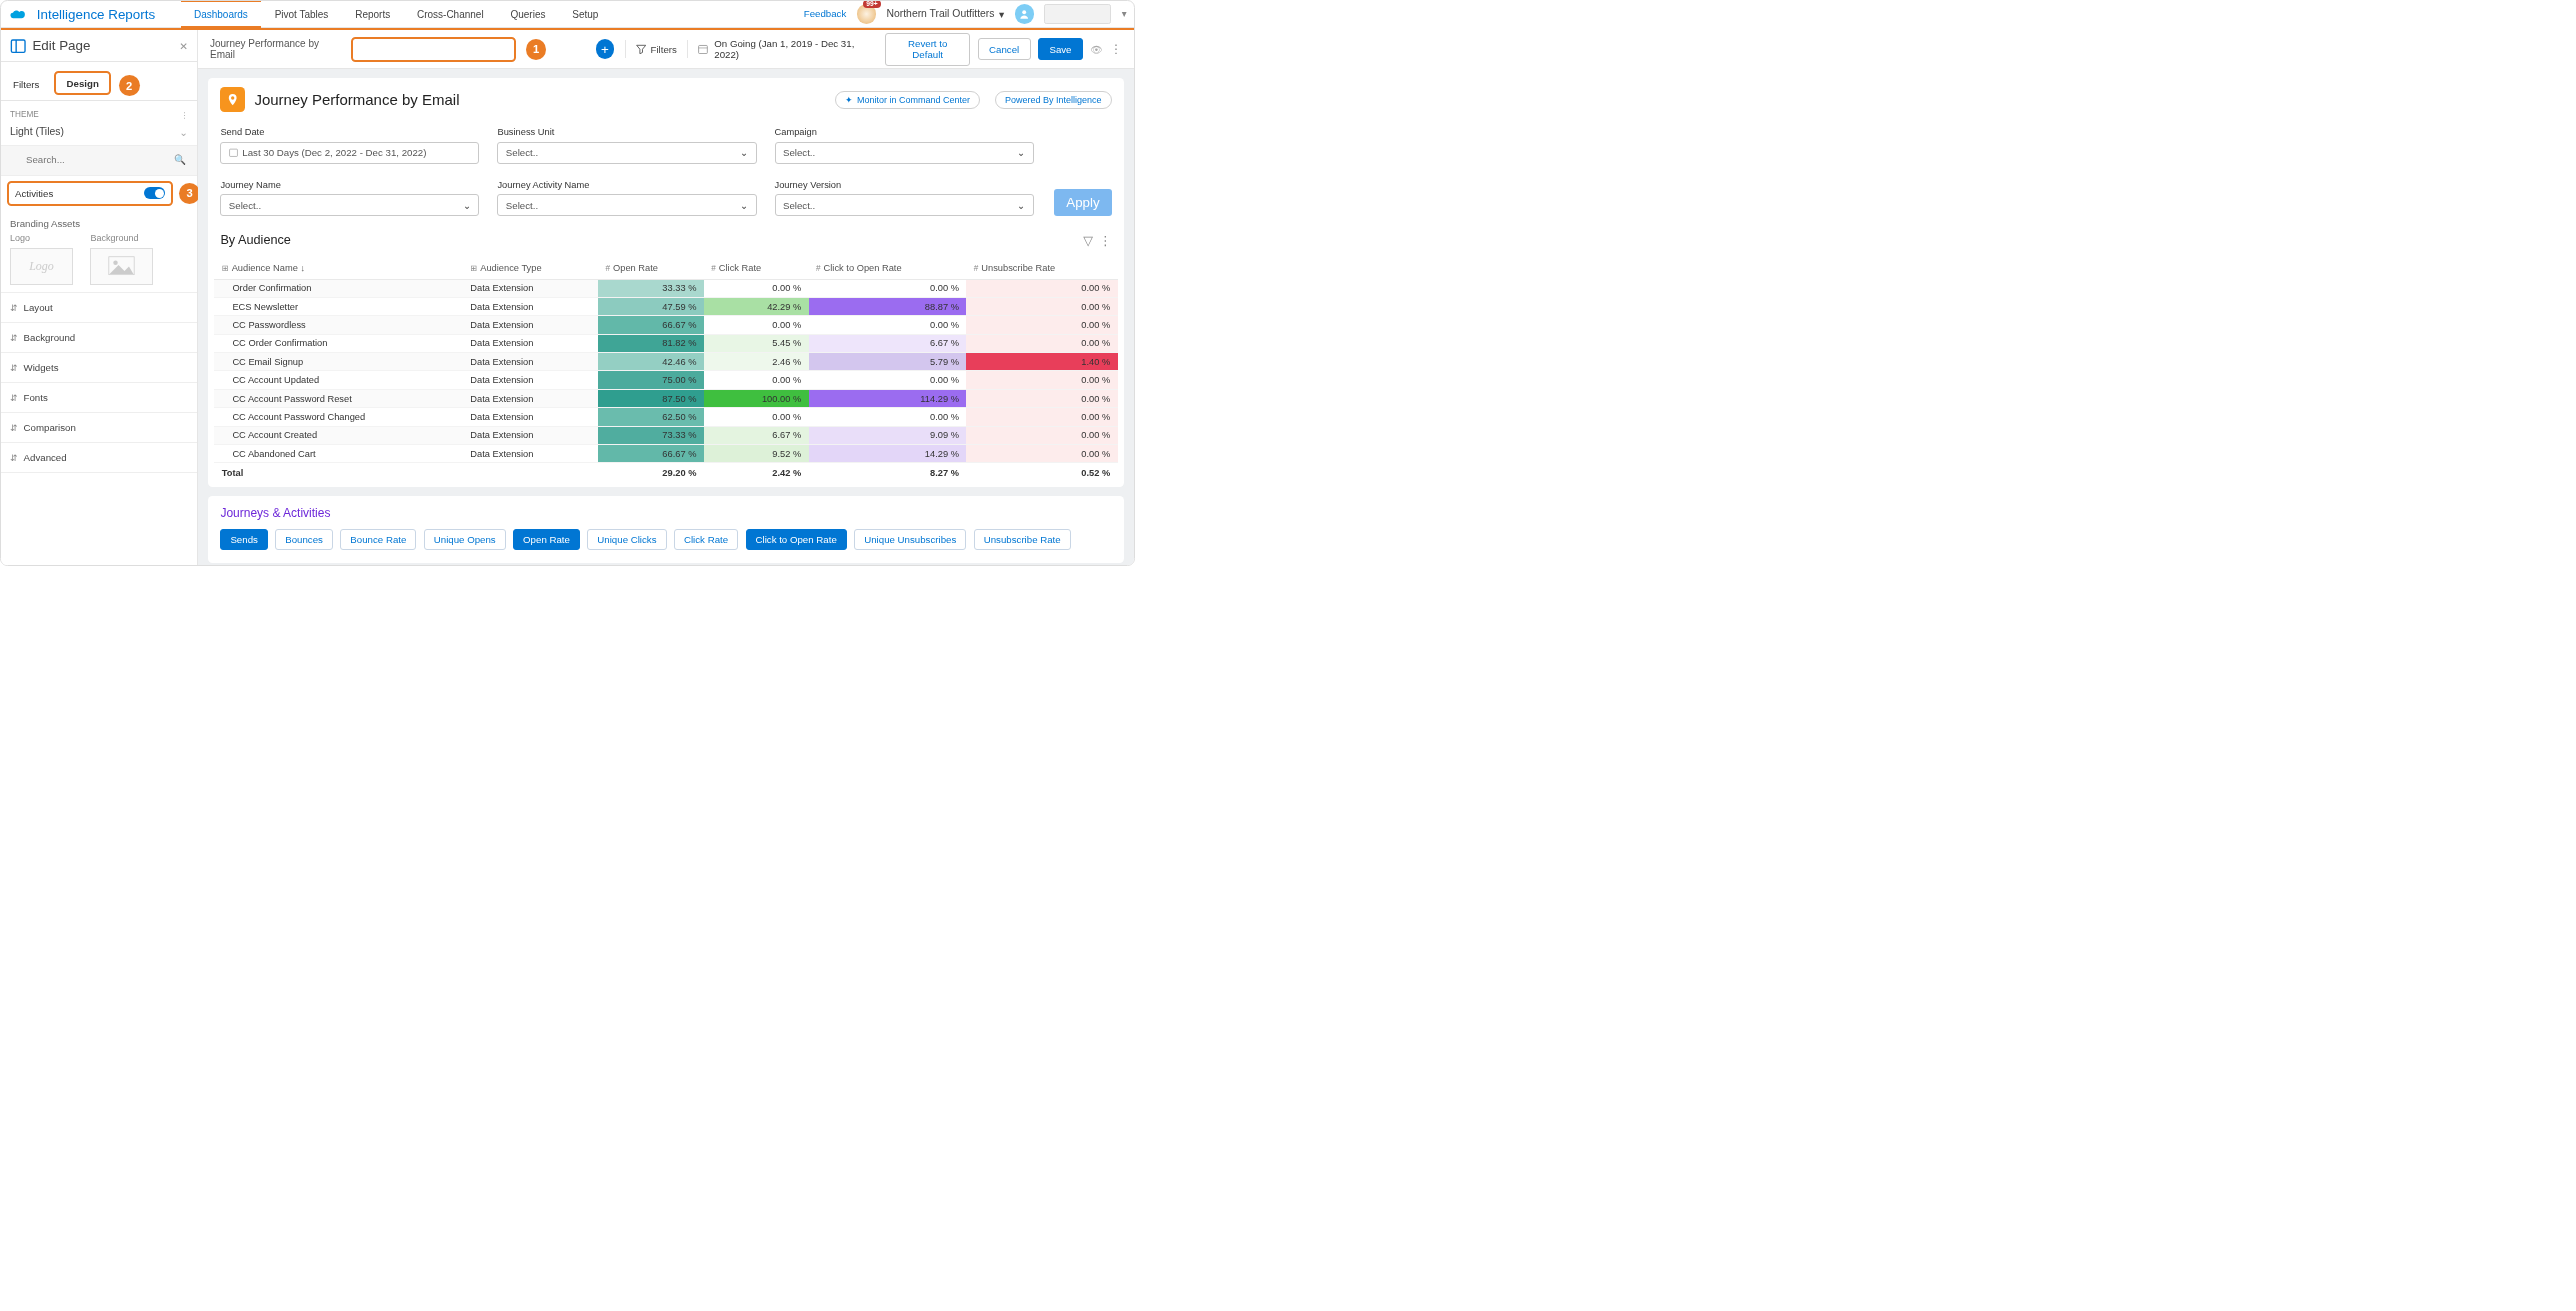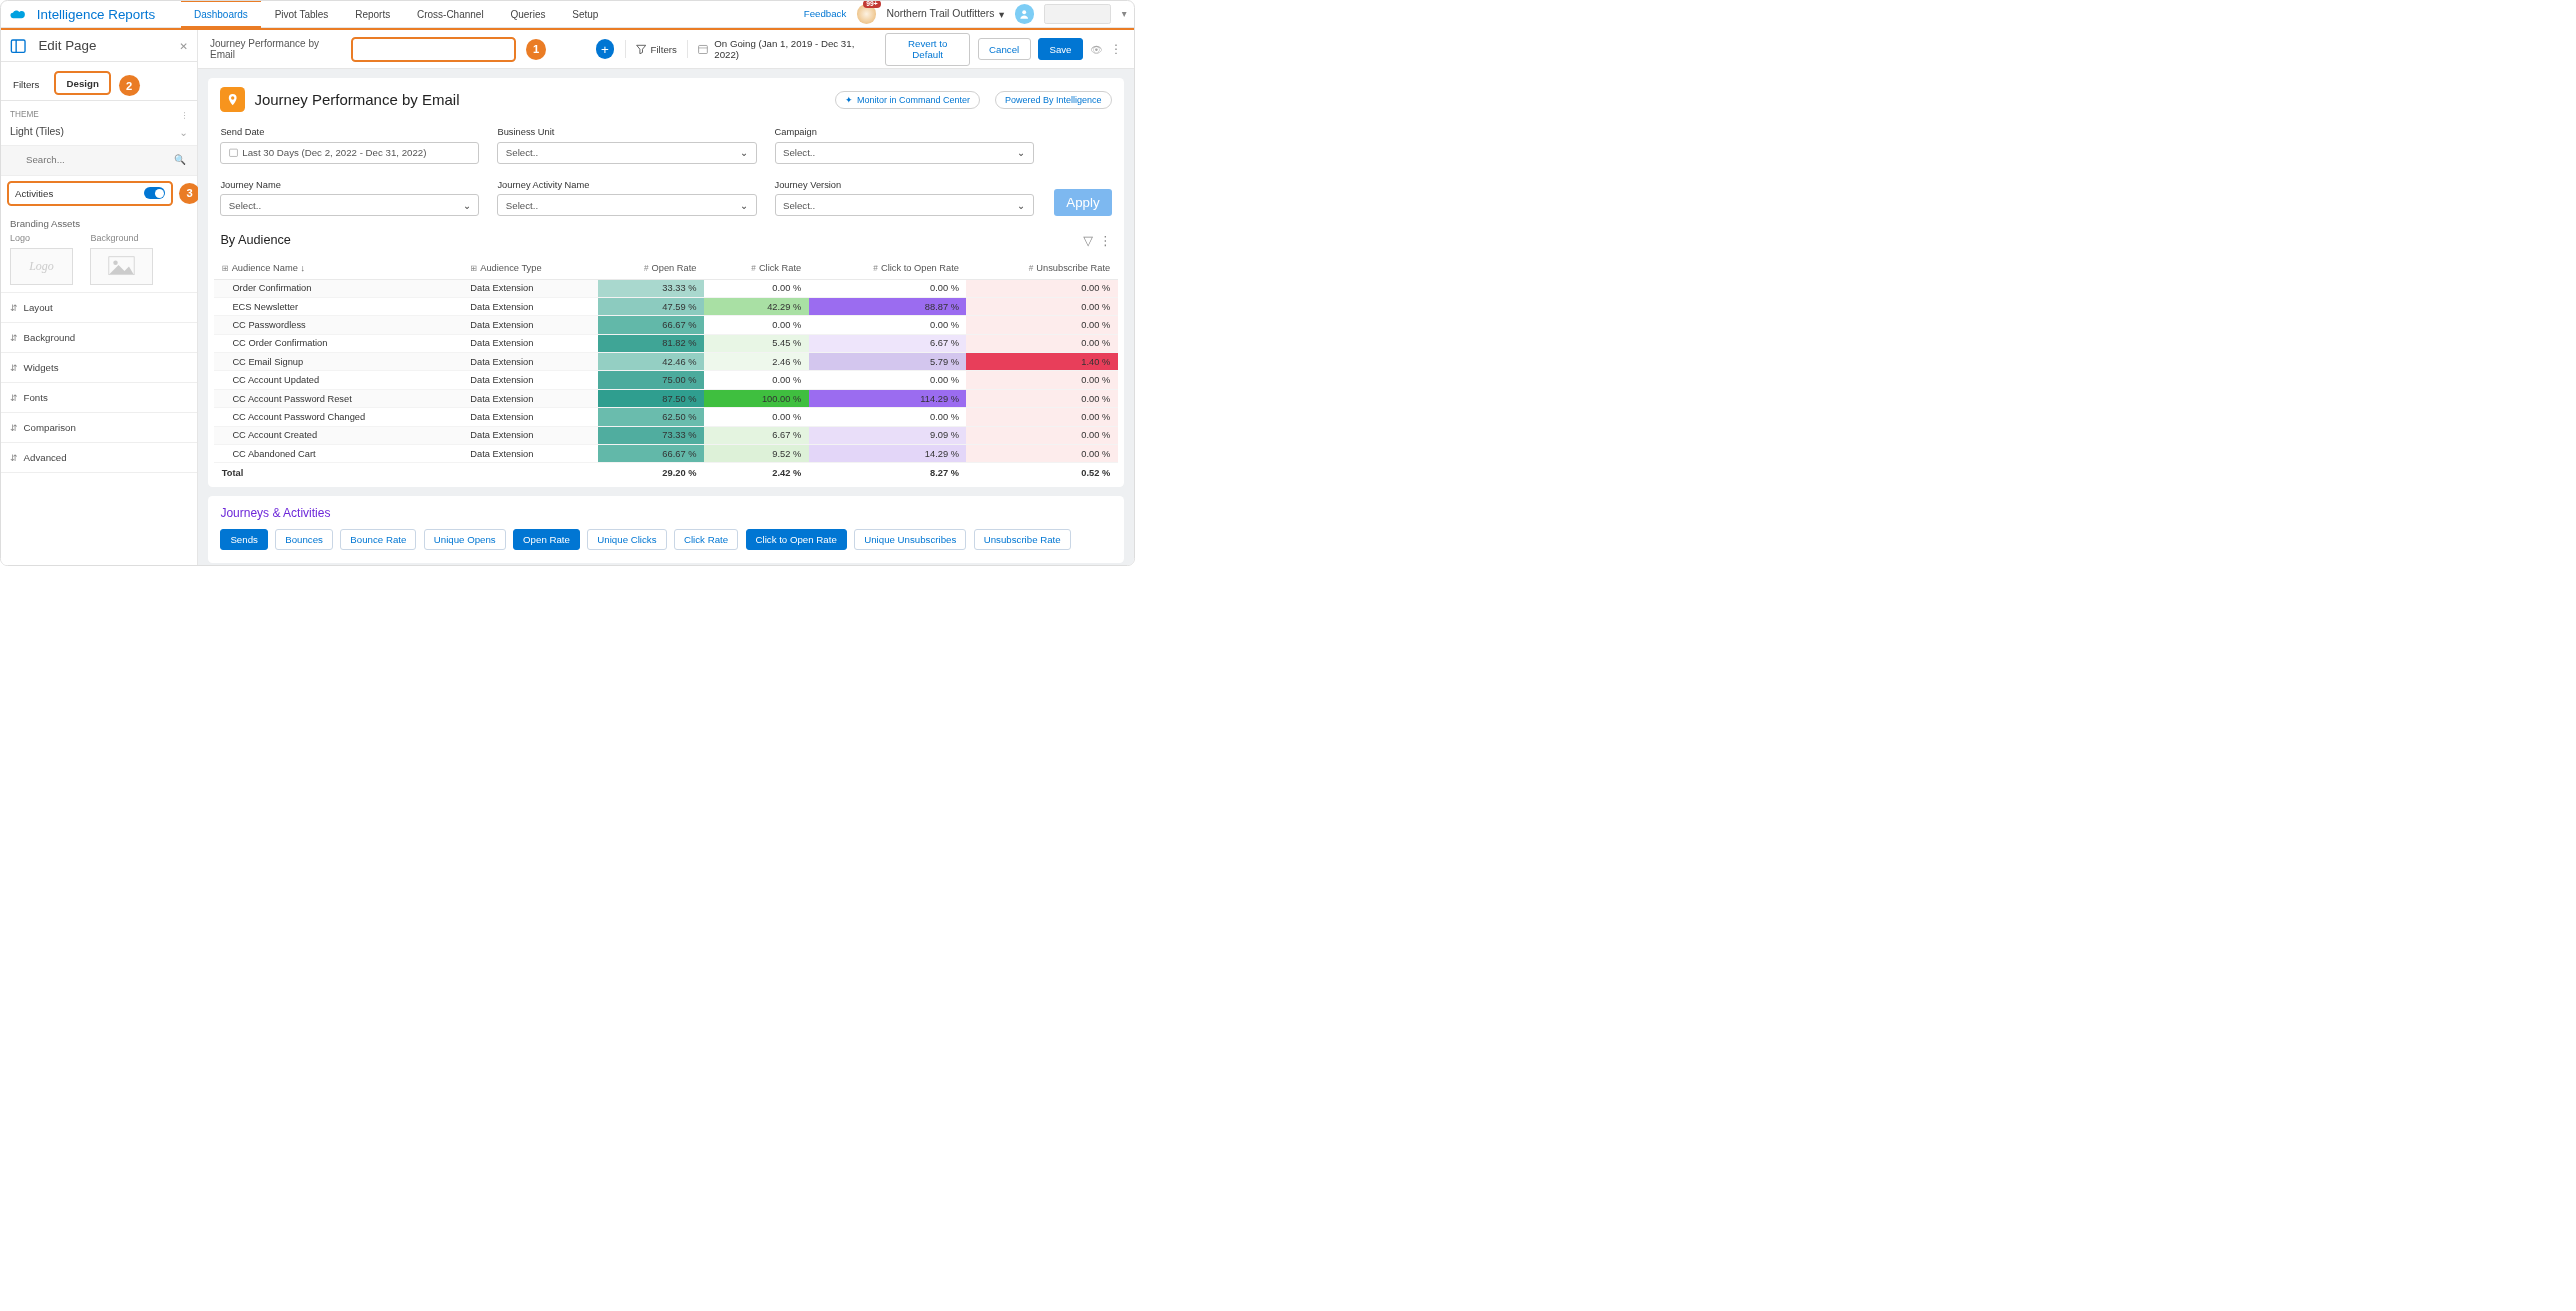--- a/index.html
+++ b/index.html
@@ -22,21 +22,21 @@
 .orgname { color: #444; font-size: 10.4px; cursor: pointer; display: flex; align-items: center; gap: 4.5px; }
 .avatar { width: 19.4px; height: 19.4px; border-radius: 50%; background: #7dcdf5; display:flex;align-items:center;justify-content:center;color:#fff; }
 .userbox { width: 67px; height: 19.4px; background: #f2f2f2; border: 0.7px solid #ddd; border-radius: 2.2px; }
 .orange-strip { height: 2.2px; background: #ea7c25; }
 
 
 .body { display: flex; flex: 1; min-height: 0; }
 
 
 .sidebar { width: 197px; border-right: 0.7px solid #e5e5e5; display: flex; flex-direction: column; background: #fff; }
-.edit-header { display: flex; align-items: center; gap: 12px; padding: 7.4px 9px; border-bottom: 0.7px solid #e5e5e5; }
+.edit-header { display: flex; align-items: center; gap: 6px; padding: 7.4px 9px; border-bottom: 0.7px solid #e5e5e5; }
 .edit-title { font-size: 13.4px; color: #444; }
 .edit-close { margin-left: auto; color: #999; cursor: pointer; font-size: 10.4px; }
 .subtabs { display: flex; gap: 7.4px; padding: 9px 9px 0 9px; border-bottom: 0.7px solid #e5e5e5; align-items: center; }
 .subtab { padding: 4.5px 7.4px 7.4px 3px; font-size: 9.7px; color: #333; cursor: pointer; }
 .subtab.design { border: 2.2px solid #ea7c25; border-radius: 4.5px; padding: 4.5px 10.4px; font-weight: 600; margin-bottom: 4.5px; }
 .callout-badge { width: 21px; height: 21px; border-radius: 50%; background: #ea7c25; color: #fff; display: flex; align-items: center; justify-content: center; font-weight: 700; font-size: 11.2px; }
 .section-label { padding: 9px 9px 3px; color: #888; font-size: 8.2px; display: flex; }
 .section-label .dots { margin-left: auto; color: #aaa; letter-spacing: -0.7px; }
 .theme-row { padding: 3px 9px 7.4px; color: #444; font-size: 10.4px; display: flex; align-items: center; }
 .theme-row .chev { margin-left: auto; color: #aaa; }
@@ -83,21 +83,21 @@
 .sel { border: 0.7px solid #c9c9c9; border-radius: 3px; padding: 4.5px 7.4px; font-size: 9.7px; color: #555; background:#fff; display:flex;align-items:center;justify-content:space-between; cursor:pointer; }
 .apply { background: #7db8f0; color: #fff; border: none; border-radius: 3px; padding: 6px 12px; cursor:pointer; }
 
 .section-title { font-size: 12.7px; color: #222; padding: 6px 12px 9px; display:flex; align-items:center; }
 .section-title .right-icons { margin-left:auto; color:#888; display:flex; gap:6px; }
 
 
 .table-wrap { padding: 0 6px 4.5px; }
 table { width: 100%; border-collapse: collapse; font-size: 9.3px; }
 thead td { color: #555; padding: 6px 7.4px; border-bottom: 0.7px solid #e9e9e9; font-weight: 500; }
-thead .num { text-align: right; }
+thead .num { text-align: left; }
 thead .hicon { color:#888; margin-right:3px; font-size:8.2px; }
 tbody tr td { padding: 3.7px 7.4px; border-bottom: 0.7px solid #f3f3f3; }
 tbody tr:nth-child(odd) td.name, tbody tr:nth-child(odd) td.type { background: #fafafa; }
 tbody td.num { text-align: right; position: relative; padding-left: 20px; }
 tbody td.name { padding-left: 18px; }
 .cell-bg { position:absolute; inset:0; }
 .cell-txt { position: relative; }
 tfoot td { padding: 4.5px 7.4px; font-weight: 600; border-top: 0.7px solid #d8d8d8; }
 tfoot td.num { text-align: right; }
 .pager { padding: 7.4px 12px; color: #666; font-size: 9.3px; display:flex; align-items:center; }

